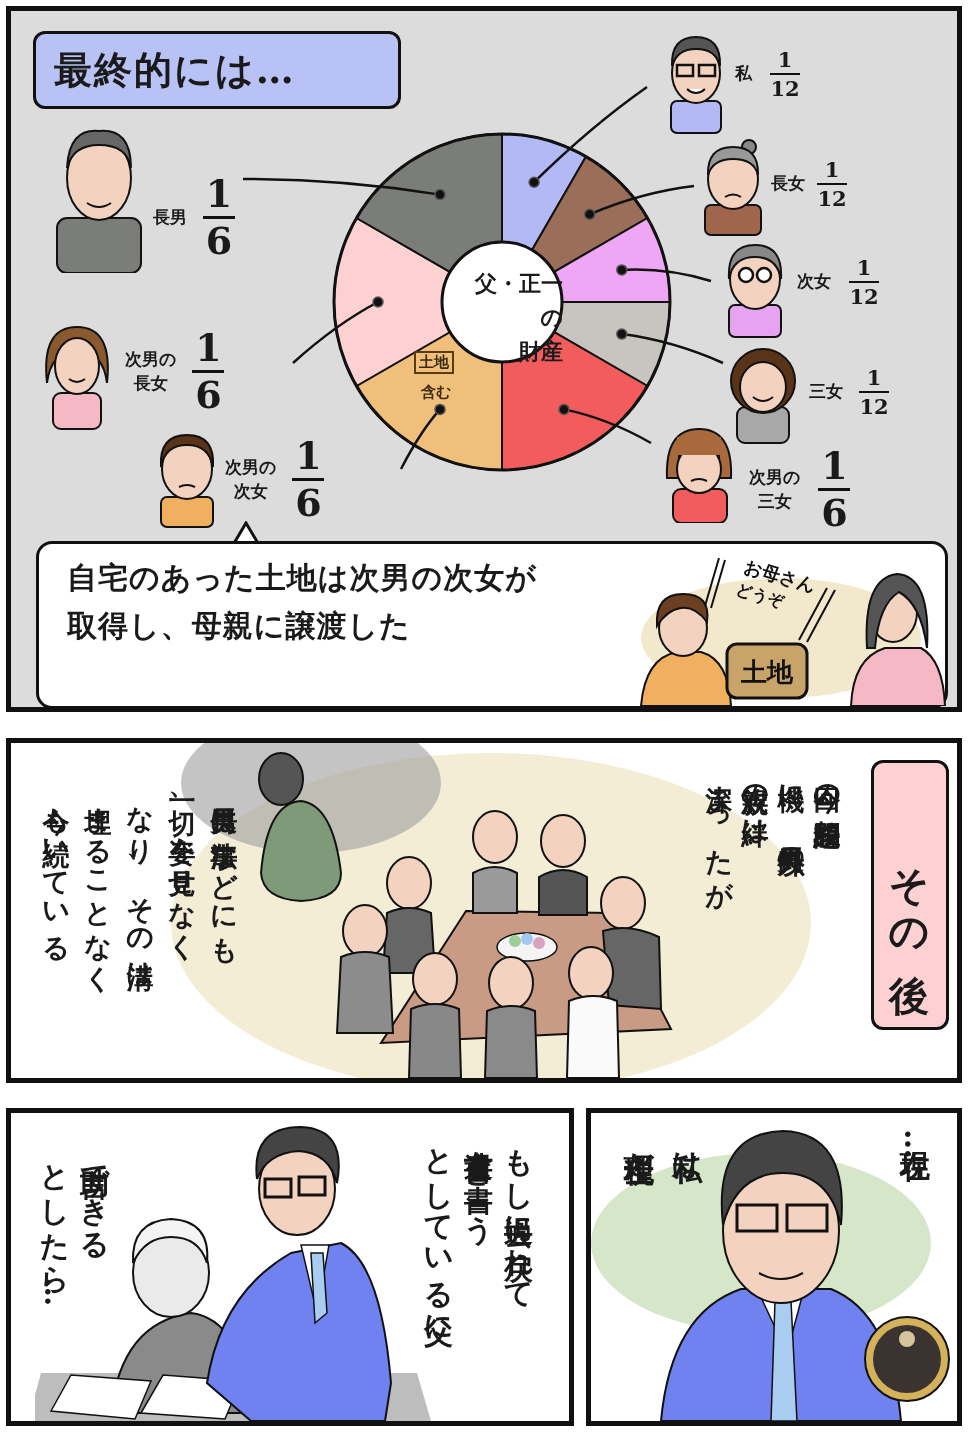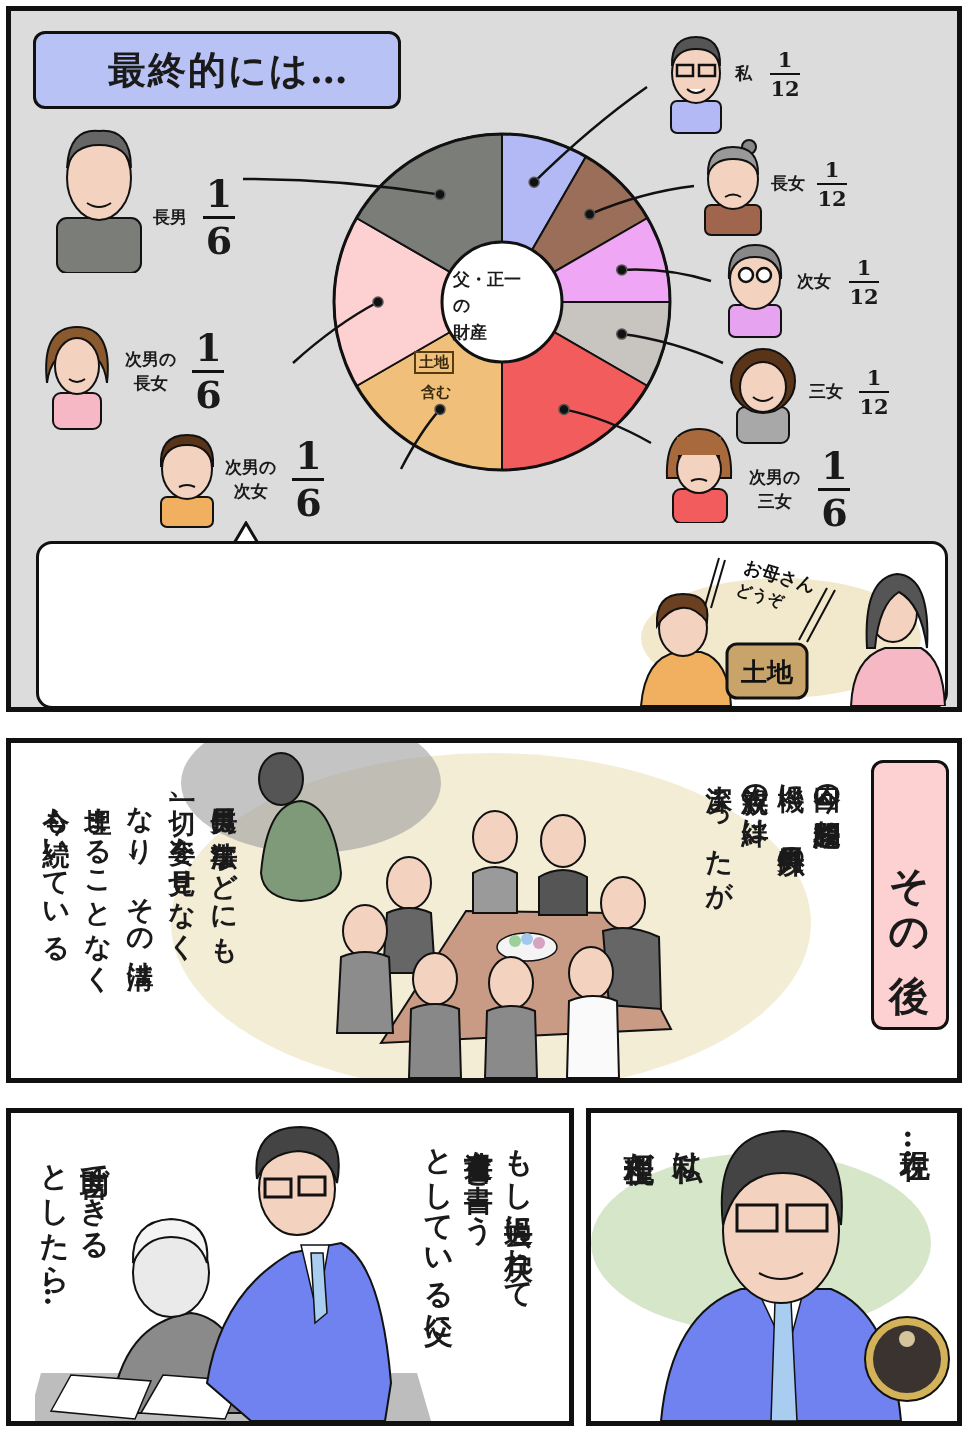--- a/index.html
+++ b/index.html
@@ -7,40 +7,40 @@
        font-family:"DejaVu Serif","Liberation Serif",serif;color:#1a1a1a;}
   .panel{position:absolute;border:5px solid #111;box-sizing:border-box;overflow:hidden;}
   #p1{left:6px;top:6px;width:956px;height:706px;background:#dcdcdc;}
   #p2{left:6px;top:738px;width:956px;height:345px;background:#ffffff;}
   #p3{left:6px;top:1108px;width:568px;height:318px;background:#ffffff;}
   #p4{left:586px;top:1108px;width:376px;height:318px;background:#ffffff;}
 
   
   .title-box{position:absolute;left:22px;top:20px;width:368px;height:78px;background:#b8c2f5;
       border:3px solid #111;border-radius:12px;box-sizing:border-box;
-      font-size:38px;font-weight:bold;display:flex;align-items:center;padding-left:72px;letter-spacing:2px;}
+      font-size:38px;font-weight:bold;display:flex;align-items:center;padding-left:18px;letter-spacing:2px;}
   .pie-svg{position:absolute;left:0;top:0;}
   .heir{position:absolute;display:flex;align-items:center;}
   .heir-label{font-size:17px;font-weight:bold;line-height:1.4;text-align:center;}
   .frac{display:inline-flex;flex-direction:column;align-items:center;font-weight:bold;margin-left:12px;}
   .frac .num,.frac .den{line-height:1;}
   .frac .bar{height:3px;background:#111;margin:3px 0;}
   .frac.big{font-size:38px;}
   .frac.big .bar{width:32px;}
   .frac.small{font-size:21px;}
   .frac.small .bar{width:30px;height:2px;}
   .avatar{position:absolute;}
   .speech{position:absolute;left:25px;top:530px;width:912px;height:168px;background:#fff;
       border:3px solid #111;border-radius:16px;box-sizing:border-box;}
   .speech-tail{position:absolute;left:220px;top:510px;}
   .speech-line{position:absolute;left:28px;font-size:30px;font-weight:bold;letter-spacing:1px;white-space:nowrap;}
   .speech-sub{position:absolute;left:22px;font-size:25px;font-weight:bold;white-space:nowrap;}
   .land-box{position:absolute;left:403px;top:340px;border:2px solid #5a3a10;padding:0 3px;font-size:15px;font-weight:bold;color:#3a2a10;}
   .land-sub{position:absolute;left:410px;top:372px;font-size:15px;font-weight:bold;color:#3a2a10;}
-  .center-text{position:absolute;left:442px;top:255px;width:110px;text-align:left;font-size:17px;font-weight:bold;line-height:1.55;}
+  .center-text{position:absolute;left:442px;top:255px;width:110px;text-align:right;font-size:22px;font-weight:bold;line-height:1.55;}
 
   
   .vtext{position:absolute;writing-mode:vertical-rl;font-weight:bold;white-space:nowrap;}
   .sonogo{position:absolute;left:860px;top:17px;width:78px;height:270px;background:#fdd0d2;border:3px solid #111;
       border-radius:12px;box-sizing:border-box;display:flex;align-items:center;justify-content:center;}
   .sonogo span{writing-mode:vertical-rl;font-size:40px;font-weight:bold;letter-spacing:6px;}
 </style>
 </head>
 <body>
 
@@ -212,20 +212,22 @@
       <span class="num">1</span>
         <span class="bar"></span>
         <span class="den">6</span>
     </div>
   </div>
 
   <svg class="speech-tail" width="30" height="26">
     <path d="M2 24 L15 2 L28 24" fill="#fff" stroke="#111" stroke-width="3"></path>
   </svg>
   <div class="speech">
+    <div class="speech-line" style="top:14px">自宅のあった土地は次男の次女が</div>
+    <div class="speech-line" style="top:62px">取得し、母親に譲渡した</div>
 
     <svg style="position:absolute;left:592px;top:4px" width="316" height="158">
       <ellipse cx="150" cy="90" rx="140" ry="60" fill="#efe4bf" opacity="0.8"></ellipse>
 
       <path d="M10 158 Q14 110 46 104 L70 104 Q98 112 100 158Z" fill="#f0b060" stroke="#111" stroke-width="2"></path>
       <ellipse cx="52" cy="80" rx="24" ry="28" fill="#f3d3c0" stroke="#111" stroke-width="2"></ellipse>
       <path d="M26 78 Q24 46 52 46 Q80 46 76 74 Q64 58 50 60 Q36 62 26 78Z" fill="#6a4020" stroke="#111" stroke-width="2"></path>
 
       <rect x="96" y="96" width="80" height="54" rx="10" fill="#c8a46a" stroke="#111" stroke-width="3"></rect>
       <text x="136" y="133" font-size="26" font-weight="bold" text-anchor="middle" fill="#111" font-family="DejaVu Sans, sans-serif">土地</text>

